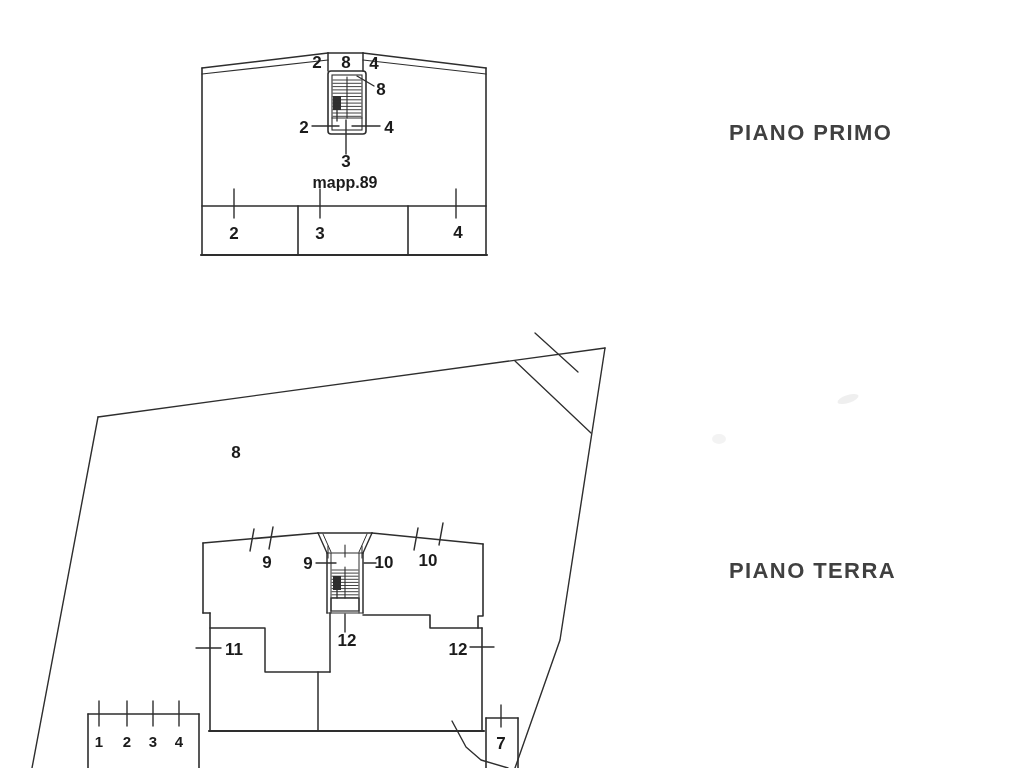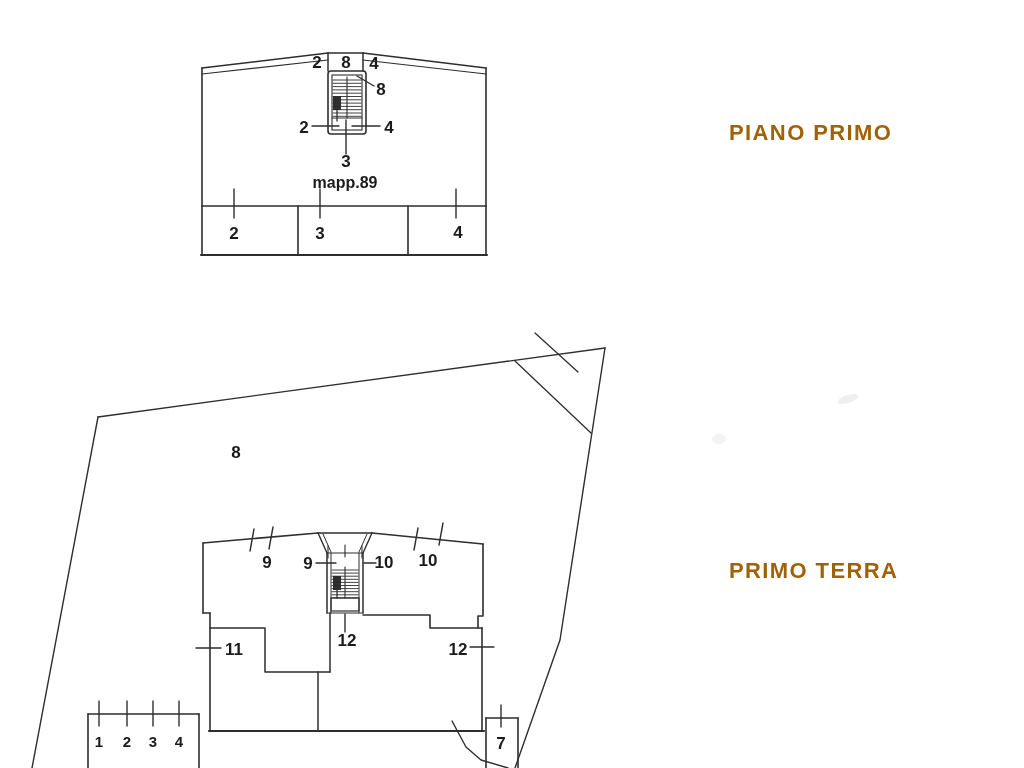--- a/index.html
+++ b/index.html
@@ -6,21 +6,21 @@
   #screen{
     position:relative;width:1024px;height:768px;background:#ffffff;
     overflow:hidden;font-family:"Liberation Sans", sans-serif;
   }
   #plan-svg{position:absolute;left:0;top:0;filter:blur(.22px);}
   #plan-svg text{
     fill:#1b1b1b;font-weight:700;
     font-family:"Liberation Sans", sans-serif;
   }
   .floor-title{
-    position:absolute;color:#a16207;font-size:22px;font-weight:600;
+    position:absolute;color:#404040;font-size:22px;font-weight:600;
     letter-spacing:1.4px;white-space:nowrap;
   }
   #title-first{left:729px;top:120px;}
   #title-ground{left:729px;top:558px;}
 </style>
 </head>
 <body>
 
 <div id="screen">
   <svg id="plan-svg" width="1024" height="768" viewBox="0 0 1024 768">
@@ -149,14 +149,14 @@
       <text x="234" y="649" font-size="17" text-anchor="middle" dominant-baseline="central">11</text>
       <text x="347" y="640" font-size="17" text-anchor="middle" dominant-baseline="central">12</text>
       <text x="458" y="649" font-size="17" text-anchor="middle" dominant-baseline="central">12</text>
       <text x="99" y="741" font-size="15" text-anchor="middle" dominant-baseline="central">1</text>
       <text x="127" y="741" font-size="15" text-anchor="middle" dominant-baseline="central">2</text>
       <text x="153" y="741" font-size="15" text-anchor="middle" dominant-baseline="central">3</text>
       <text x="179" y="741" font-size="15" text-anchor="middle" dominant-baseline="central">4</text>
       <text x="501" y="743" font-size="17" text-anchor="middle" dominant-baseline="central">7</text>
     </svg>
   <div class="floor-title" id="title-first">PIANO PRIMO</div>
-  <div class="floor-title" id="title-ground">PRIMO TERRA</div>
+  <div class="floor-title" id="title-ground">PIANO TERRA</div>
 </div>
 
 </body></html>

